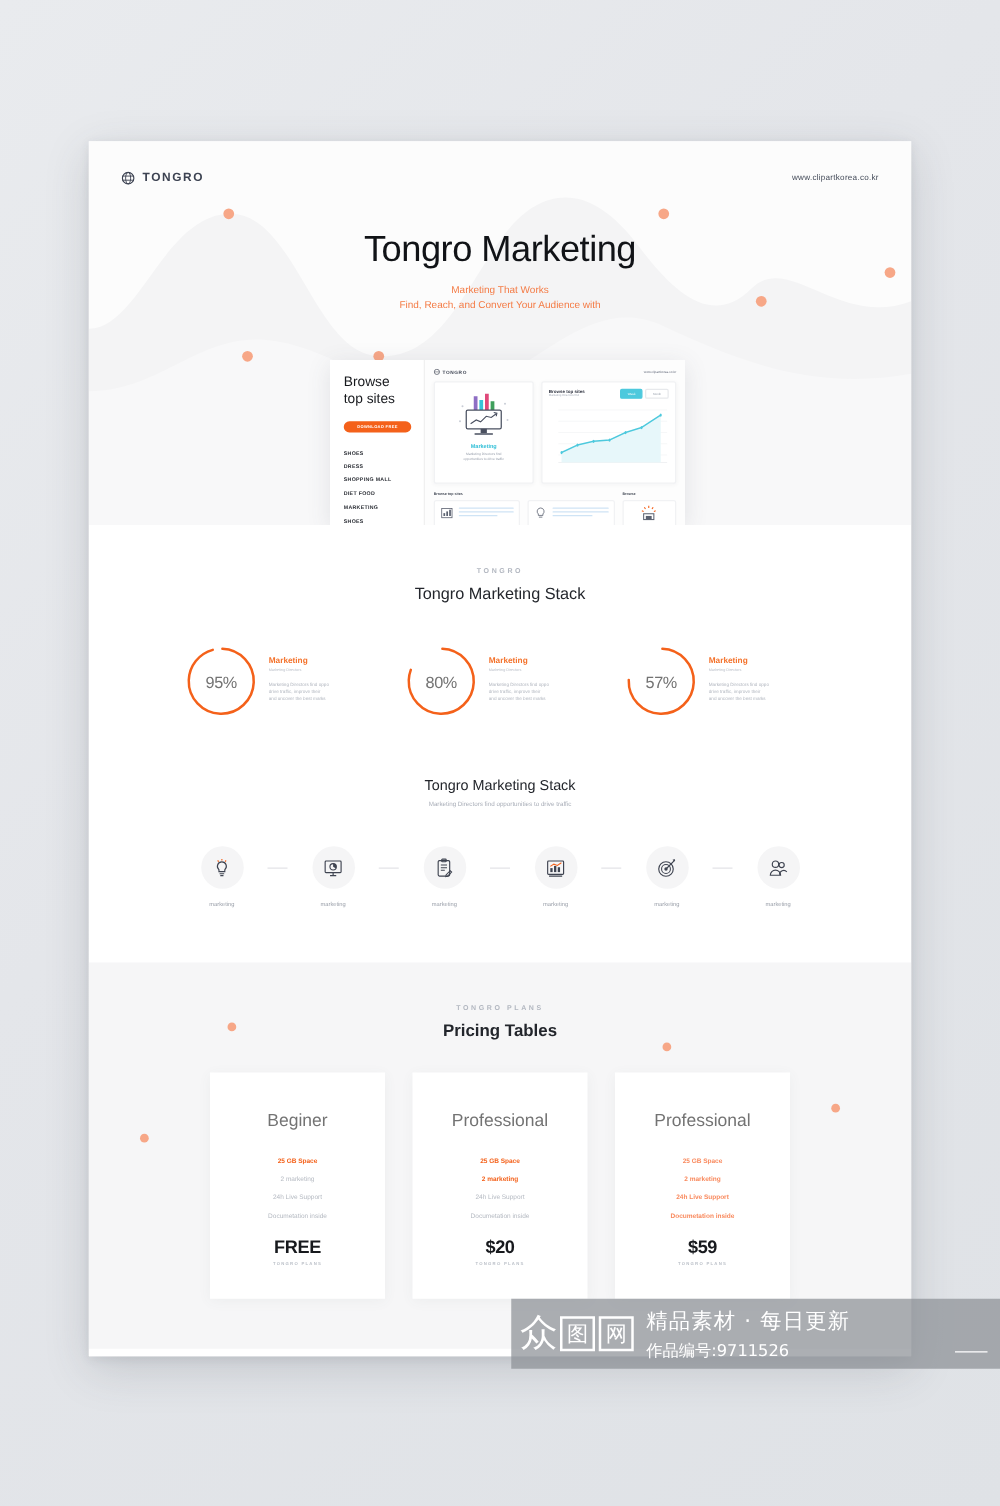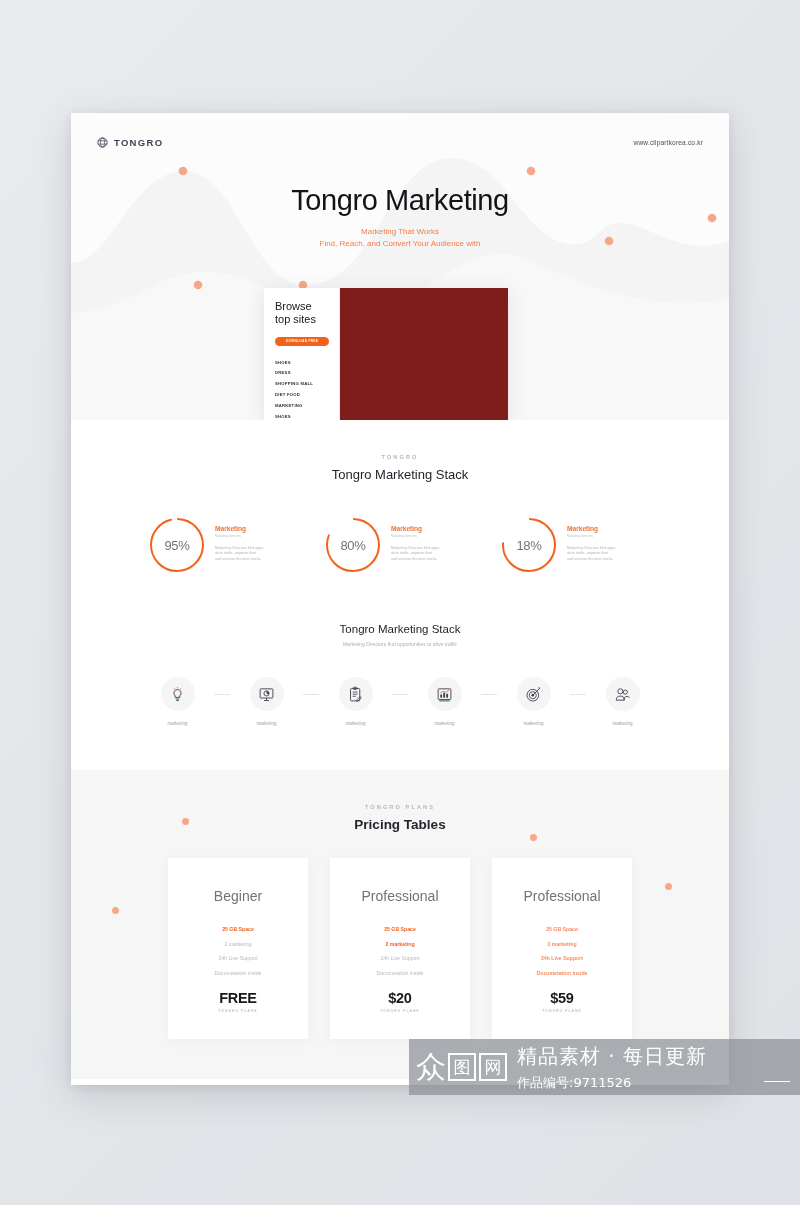--- a/index.html
+++ b/index.html
@@ -45,24 +45,24 @@
   .hero-title {
     font-size: 29px; font-weight: 400; color: #111317; letter-spacing: -.4px;
   }
   .hero-sub {
     margin-top: 9px; font-size: 8px; line-height: 1.55; color: #f47b45;
   }
 
   
   .mockup {
     position: absolute; z-index: 5;
-    left: 193px; top: 175px; width: 244px; height: 132px;
-    background: #7f1d1d;
+    left: 193px; top: 175px; width: 284px; height: 132px;
+    background: #f0abfc;
     box-shadow: 0 4px 18px rgba(70,75,90,.13);
-    display: flex; overflow: hidden; flex-direction: column;
+    display: flex; overflow: hidden;
   }
   .mk-left {
     width: 76px; flex: none; background: #fff;
     border-right: 1px solid #f0f0f0;
     padding: 12px 10px 0 11px;
   }
   .mk-left h3 {
     font-size: 11px; font-weight: 400; color: #17191d; line-height: 1.22;
   }
   .mk-btn {
@@ -165,21 +165,21 @@
     display: flex; align-items: center; padding-left: 8px; gap: 10px;
   }
   .wm-logo { display: flex; gap: 3px; }
   .wm-box {
     width: 28px; height: 28px; border: 2.5px solid #fff; color: #fff;
     display: flex; align-items: center; justify-content: center;
     font-size: 17px; font-family: "DejaVu Sans", sans-serif;
   }
   .wm-box.first { border: none; font-size: 30px; line-height: 1; }
   .wm-right { color: #fff; }
-  .wm-t1 { font-size: 20px; letter-spacing: 1px; font-family: "DejaVu Sans", sans-serif; }
+  .wm-t1 { font-size: 17px; letter-spacing: 1px; font-family: "DejaVu Sans", sans-serif; }
   .wm-t2 { font-size: 13px; margin-top: 4px; font-family: "DejaVu Sans", sans-serif; }
   .wm-dash { position: absolute; right: 10px; bottom: 13px; width: 26px; height: 1.5px; background: #fff; }
 </style>
 </head>
 <body>
 
 <div id="root">
   <div class="page">
 
     <section class="hero">
@@ -394,21 +394,21 @@
               <div>and uncover the best marks</div>
             </div>
           </div>
         </div>
 
         <div class="circle-item">
           <div class="ring">
             <svg width="58" height="58" viewBox="0 0 58 58">
               <circle cx="29" cy="29" r="26" fill="none" stroke="#f4611a" stroke-width="2" stroke-dasharray="122.5 163.4" stroke-linecap="round" transform="rotate(-88 29 29)"></circle>
             </svg>
-            <div class="pct">18%</div>
+            <div class="pct">57%</div>
           </div>
           <div class="ci-text">
             <div class="ci-title">Marketing</div>
             <div class="ci-sub">Marketing Directors</div>
             <div class="ci-desc">
               <div>Marketing Directors find oppo</div>
               <div>drive traffic, improve their</div>
               <div>and uncover the best marks</div>
             </div>
           </div>

